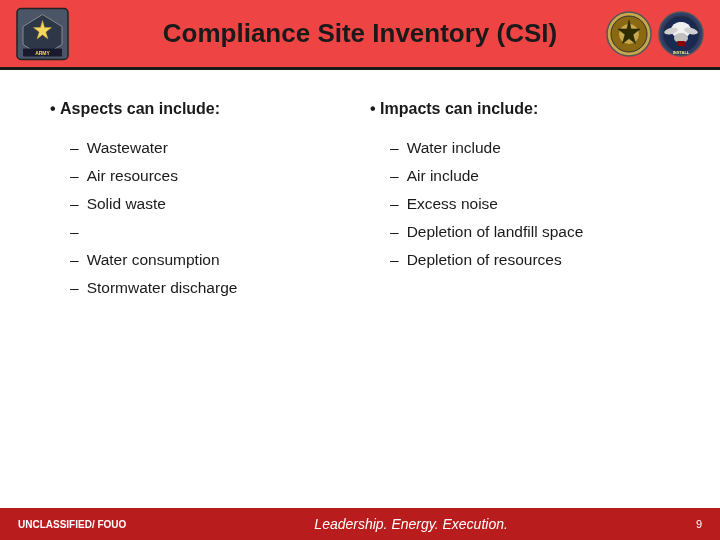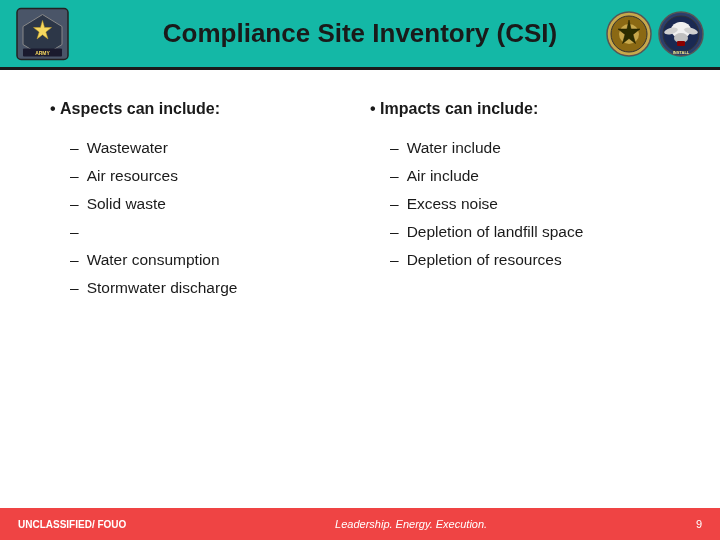--- a/index.html
+++ b/index.html
@@ -18,21 +18,21 @@
       display: flex;
       flex-direction: column;
       position: relative;
     }
 
     
     .header {
       display: flex;
       align-items: center;
       justify-content: center;
-      background: #14b8a6;
+      background: #ef4444;
       border-bottom: 3px solid #1a1a1a;
       padding: 10px 20px;
       position: relative;
       min-height: 70px;
     }
 
     .header-logo-left {
       position: absolute;
       left: 15px;
       top: 50%;
@@ -91,36 +91,36 @@
     }
 
     .dash {
       font-size: 15.5px;
       color: #1a1a1a;
       flex-shrink: 0;
     }
 
     
     .footer {
-      background: #ef4444;
+      background: #b91c1c;
       display: flex;
       align-items: center;
       justify-content: space-between;
       padding: 6px 18px;
       min-height: 32px;
     }
 
     .footer-classification {
       font-size: 10px;
       color: #ffffff;
       font-weight: bold;
     }
 
     .footer-tagline {
-      font-size: 11px;
+      font-size: 14px;
       color: #ffffff;
       font-style: italic;
     }
 
     .footer-page {
       font-size: 11px;
       color: #ffffff;
     }
 
     

